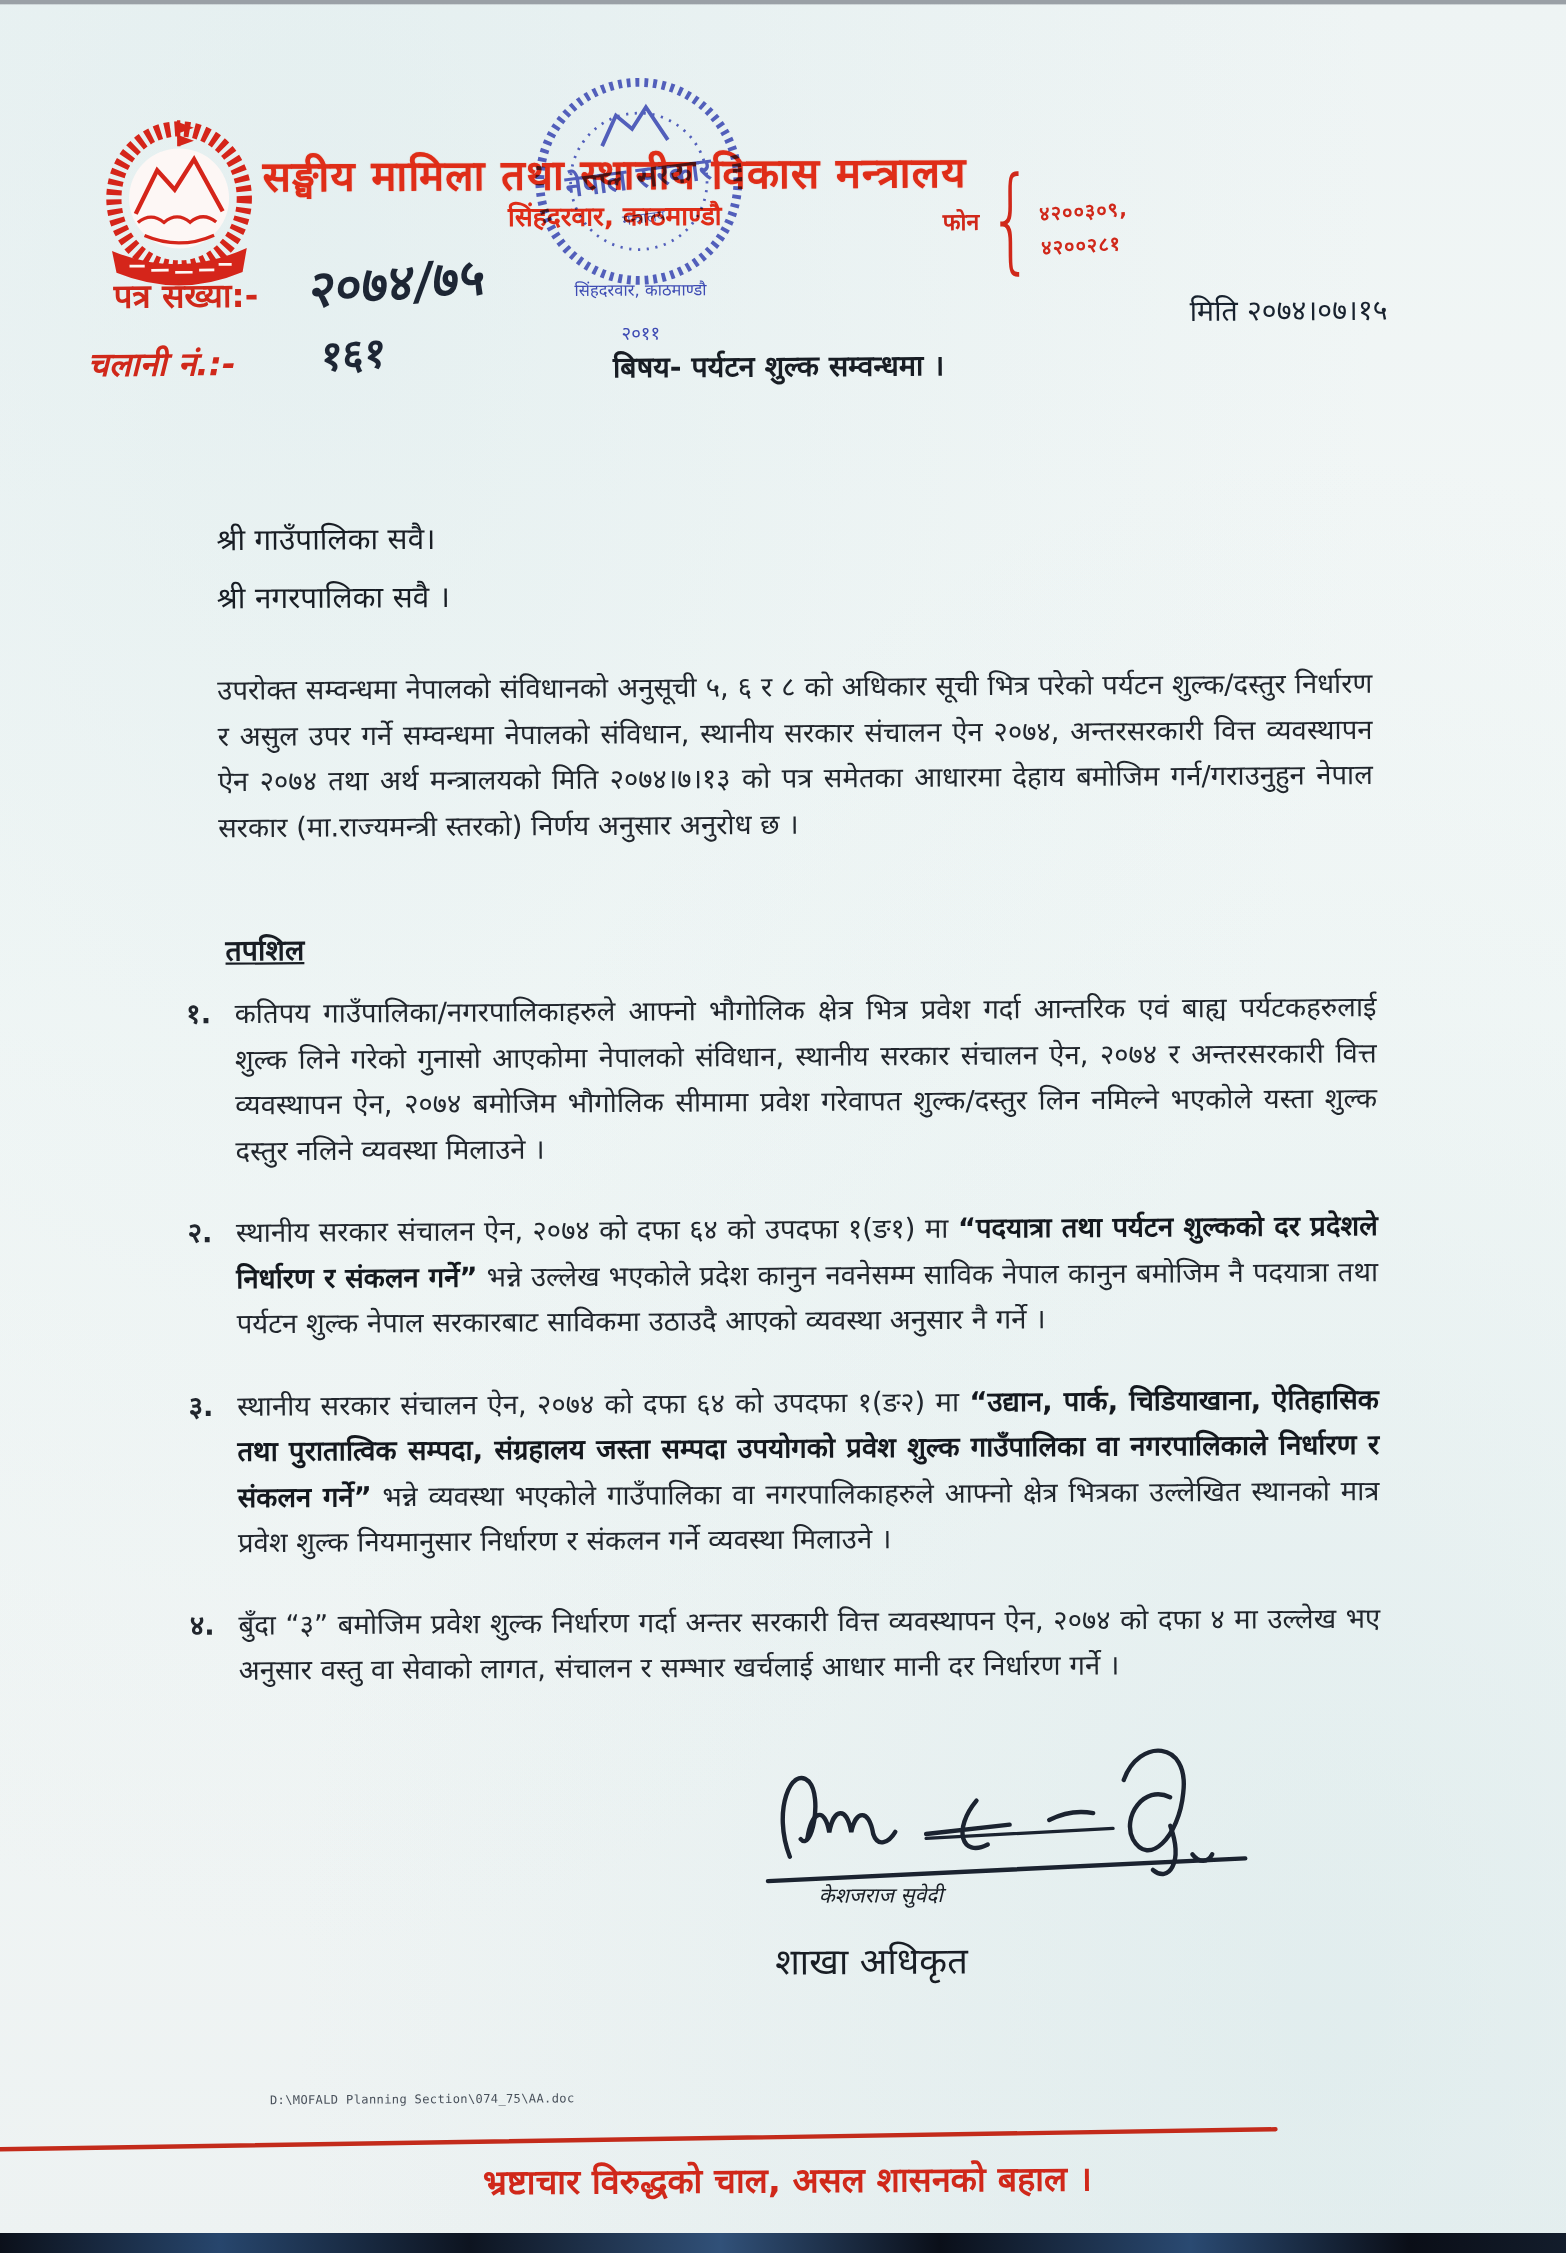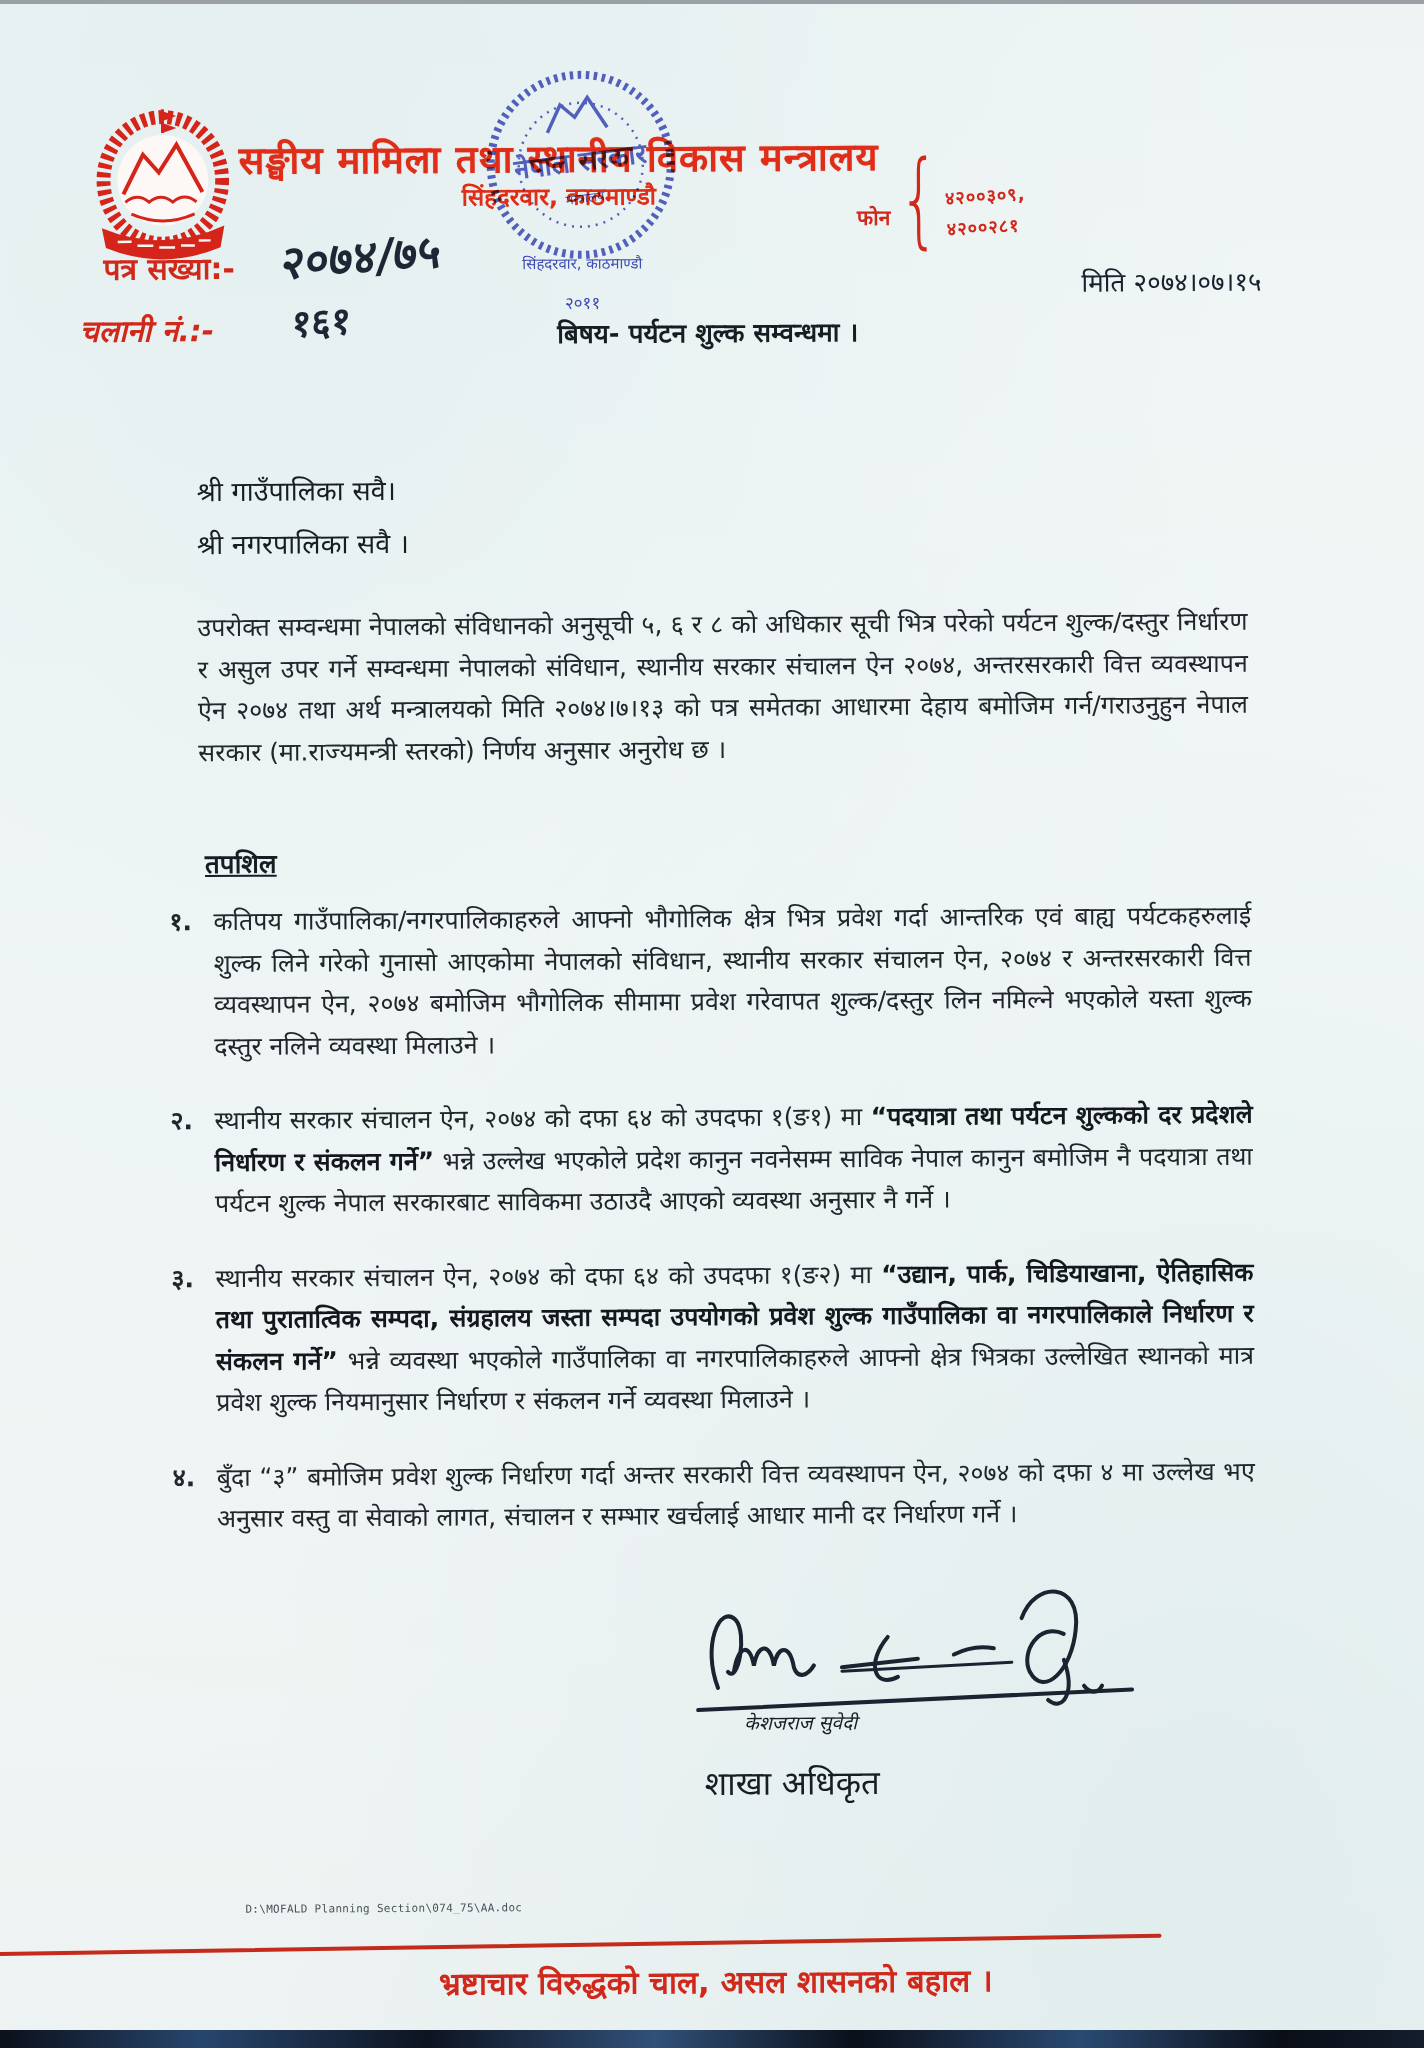--- a/index.html
+++ b/index.html
@@ -18,21 +18,21 @@
 
   
   .emblem { position:absolute; left:88px; top:92px; width:160px; height:168px; }
   .seal   { position:absolute; left:466px; top:58px; width:242px; height:256px;
             mix-blend-mode:multiply; opacity:.92; }
   .ministry { position:absolute; left:236px; top:126px; width:656px; text-align:center;
               font-size:38px; font-weight:bold; color:#df2d18; letter-spacing:1px;
               text-shadow:0 0 1px rgba(223,45,24,.55); }
   .address  { position:absolute; left:236px; top:174px; width:656px; text-align:center;
               font-size:24px; font-weight:bold; color:#df2d18; }
-  .phone-block { position:absolute; left:862px; top:150px; display:flex; align-items:center;
+  .phone-block { position:absolute; left:862px; top:150px; display:flex; 
                  color:#d0281a; }
   .phone-label { font-size:21px; font-weight:bold; margin-top:34px; }
   .phone-brace { font-size:104px; font-weight:300; line-height:.9; transform:scaleX(.62);
                  margin:0 -6px 0 -4px; }
   .phone-nums  { font-size:18px; font-weight:bold; line-height:1.7; transform:rotate(-3deg);
                  margin-top:26px; letter-spacing:1px; }
 
   
   .ref-label { position:absolute; font-size:30px; font-weight:bold; color:#d0281a; }
   .letter-no-label { left:108px; top:240px; }

